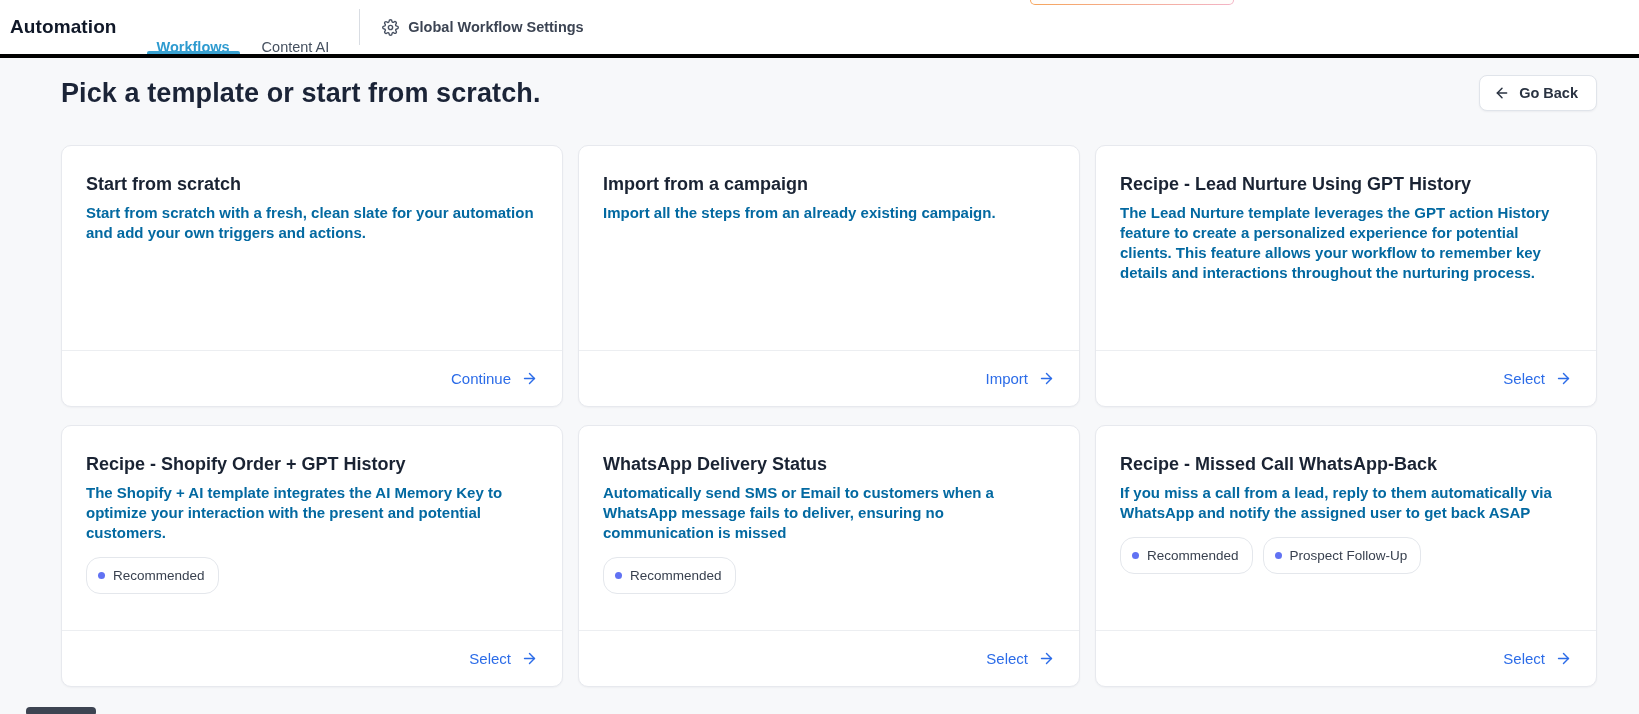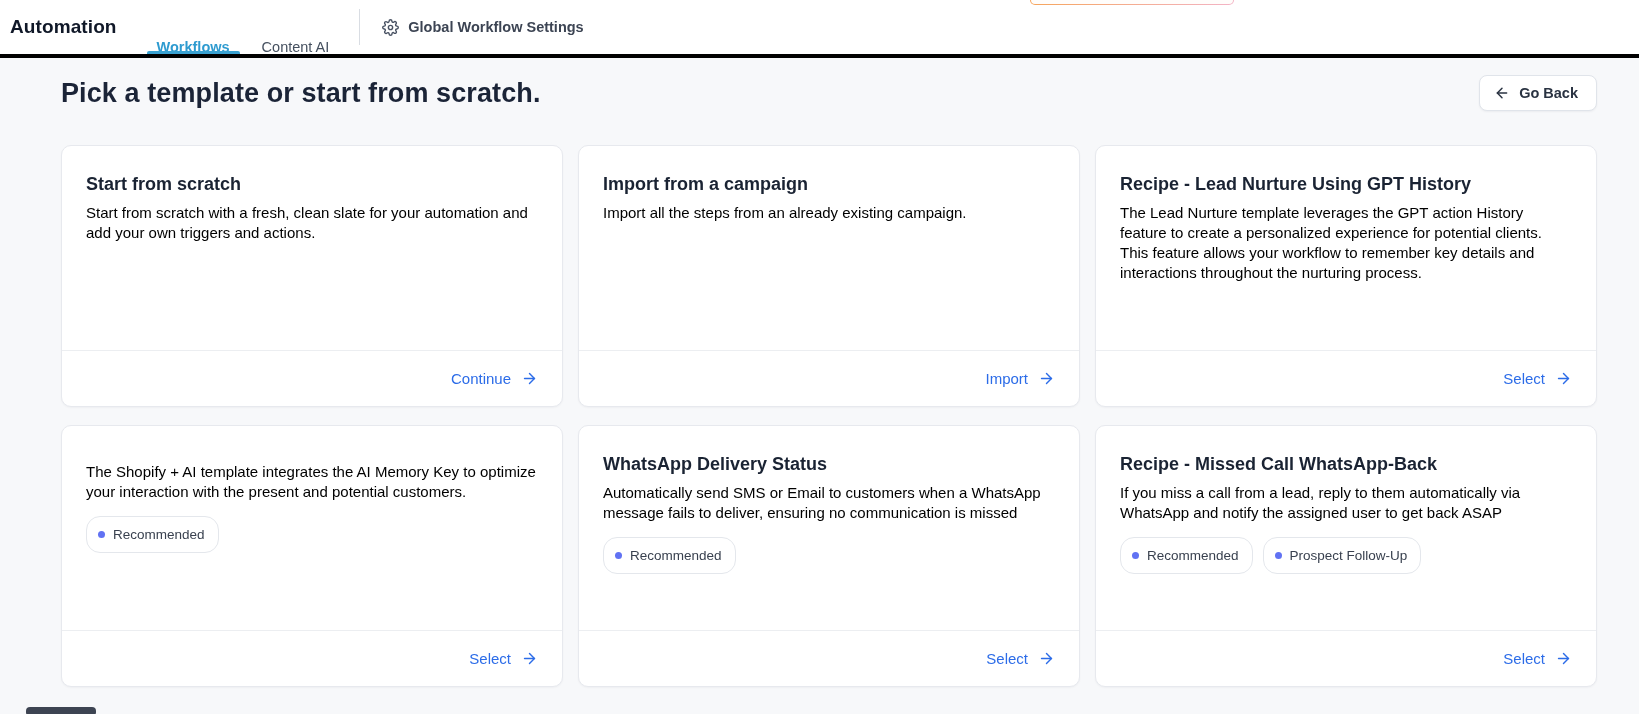--- a/index.html
+++ b/index.html
@@ -67,21 +67,21 @@
     margin-top:34px; display:grid; grid-template-columns:repeat(3,1fr);
     gap:18px 15px; grid-auto-rows:262px;
   }
   .card {
     background:#ffffff; border:1px solid #e7e9ee; border-radius:10px;
     display:flex; flex-direction:column; overflow:hidden;
     box-shadow:0 1px 2px rgba(16,24,40,.04); cursor:pointer;
   }
   .card-body { padding:28px 24px 0 24px; flex:1; }
   .card-title { font-size:18px; font-weight:700; color:#1a2333; }
-  .card-desc { margin-top:8px; font-size:15px; line-height:20px; color:#000000; }
+  .card-desc { margin-top:8px; font-size:15px; line-height:20px; color:#0369a1;font-weight:bold; }
   .badges { margin-top:14px; display:flex; gap:10px; }
   .badge {
     display:inline-flex; align-items:center; gap:8px; height:37px;
     border:1px solid #e4e7ec; border-radius:14px; padding:0 13px 0 11px;
     font-size:13.5px; color:#39414f; background:#ffffff;
   }
   .badge .dot { width:7px; height:7px; border-radius:50%; background:#6172f3; }
   .card-footer {
     border-top:1px solid #eceef1; height:56px; display:flex;
     align-items:center; justify-content:flex-end; padding:0 24px;
@@ -182,20 +182,21 @@
                 <path d="M5 12h14"></path>
                 <path d="M12 5l7 7-7 7"></path>
               </svg>
           </span>
         </div>
       </div>
     </div>
 
     <div class="card">
       <div class="card-body">
+        <div class="card-title">Recipe - Shopify Order + GPT History</div>
         <div class="card-desc">The Shopify + AI template integrates the AI Memory Key to optimize your interaction with the present and potential customers.</div>
         <div class="badges">
           <span class="badge">
             <span class="dot"></span>
             <span>Recommended</span>
           </span>
         </div>
       </div>
       <div class="card-footer">
         <div class="action-link">

